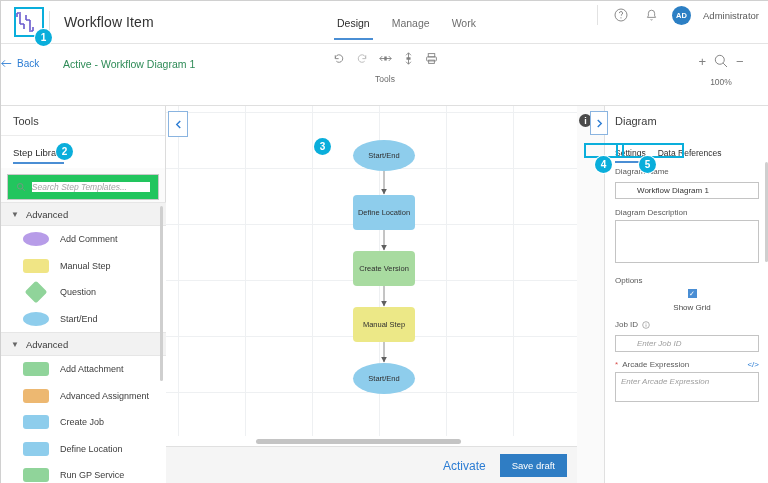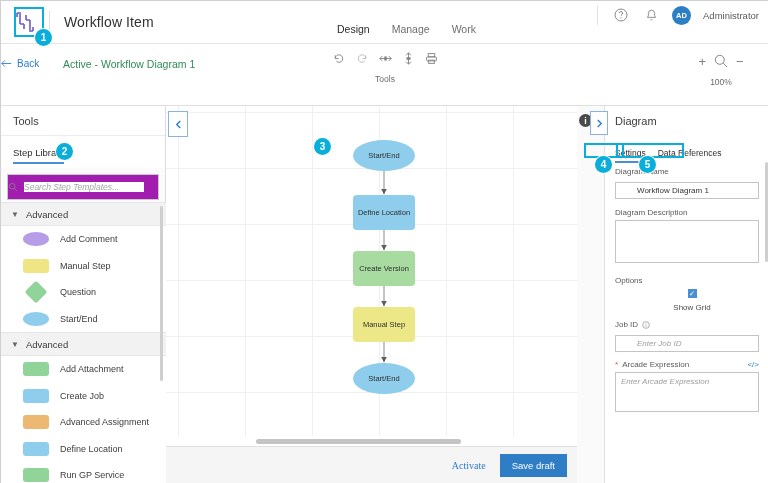--- a/index.html
+++ b/index.html
@@ -37,21 +37,21 @@
     width: 768px; height: 43px;
     background: #ffffff;
     border-bottom: 1px solid #e4e4e4;
     display: flex; align-items: center;
   }
   .logo-wrap { position: relative; width: 48px; height: 43px; display:flex; align-items:center; justify-content:center; }
   .logo-icon { width: 24px; height: 24px; }
   .vdiv { width: 1px; height: 22px; background: #e0e0e0; }
   .app-title { font-size: 14px; color: #323232; margin-left: 14px; letter-spacing: .1px; }
 
-  .nav-tabs { position:absolute; left: 336px; top: 6px; height: 43px; display: flex; align-items: center; gap: 22px; }
+  .nav-tabs { position:absolute; left: 336px; top: 0; height: 43px; display: flex; align-items: center; gap: 22px; }
   .nav-tab {
     font-size: 10.5px; color: #6e6e6e; height: 43px;
     display: flex; align-items: center; position: relative; cursor: pointer;
   }
   .nav-tab.active { color: #2b2b2b; }
   .nav-tab.active::after {
     content: ""; position: absolute; bottom: 4px; left: -3px; right: -3px;
     height: 2px; background: #4a8ed4;
   }
 
@@ -89,22 +89,22 @@
   
   .sidebar {
     position: absolute; left: 0; top: 0; width: 165px; height: 378px;
     background: #fbfbfb; border-right: 1px solid #dcdcdc;
   }
   .sb-head { height: 30px; display: flex; align-items: center; padding-left: 12px; font-size: 11px; color: #3b3b3b; border-bottom: 1px solid #ececec; background:#fff;}
   .sb-tabs { height: 32px; display: flex; align-items: center; padding-left: 12px; background:#fff; position: relative; }
   .sb-tab { font-size: 9.5px; color: #2b2b2b; position: relative; height: 32px; display:flex; align-items:center; cursor:pointer;}
   .sb-tab.active::after { content:""; position:absolute; bottom:4px; left:0; right:0; height:2px; background:#4a8ed4; }
   .search-wrap {
-    margin: 6px 6px 0 6px; height: 26px; border: 1px solid #c9c9c9; background: #a21caf;
-    display: flex; align-items: center; gap: 6px; padding: 0 0;
+    margin: 6px 6px 0 6px; height: 26px; border: 1px solid #c9c9c9; background: #22c55e;
+    display: flex; align-items: center; gap: 6px; padding: 0 8px;
   }
   .search-input { border: none; outline: none; font-size: 8.5px; color: #333; width: 120px; font-family: "Liberation Sans", sans-serif; font-style: italic; }
   .search-input::placeholder { color: #a5a5a5; font-style: italic; }
 
   .sb-scroll { position: absolute; top: 96px; left: 0; width: 165px; height: 282px; overflow: hidden; }
   .group-head {
     height: 24px; display: flex; align-items: center; gap: 7px;
     padding-left: 10px; font-size: 9.5px; color: #3b3b3b;
     background: #f2f2f2; border-top: 1px solid #e6e6e6; border-bottom: 1px solid #e6e6e6;
     cursor: pointer;
@@ -140,21 +140,21 @@
   }
   .node.ellipse { border-radius: 50%; }
   .node.rect { border-radius: 4px; }
   .hscroll-track { position: absolute; left: 0; bottom: 38px; width: 411px; height: 9px; background: #fff; }
   .hscroll-thumb { position: absolute; left: 90px; bottom: 40px; width: 205px; height: 5px; background: #c4c4c4; border-radius: 3px; cursor: pointer; }
   .canvas-footer {
     position: absolute; left: 0; bottom: 0; width: 411px; height: 38px;
     background: #f5f5f5; border-top: 1px solid #e0e0e0;
     display: flex; align-items: center; justify-content: flex-end; gap: 14px; padding-right: 10px;
   }
-  .btn-link { font-size: 10px; color: #2b7cd3; cursor: pointer; background:none; border:none; font-family:Liberation Serif, serif;margin-left:18px;}
+  .btn-link { font-size: 12px; color: #2b7cd3; cursor: pointer; background:none; border:none; font-family:Liberation Sans, sans-serif;margin-left:18px;}
   .btn-primary {
     font-size: 9.5px; color: #fff; background: #2f7dc4; border: none;
     padding: 6px 12px; cursor: pointer; font-family: "Liberation Sans", sans-serif;
   }
 
   
   .rail { position: absolute; left: 576px; top: 0; width: 28px; height: 378px; background: #fafafa; border-right: 1px solid #e0e0e0;}
   .info-dot {
     position: absolute; left: 2px; top: 8px; width: 13px; height: 13px; border-radius: 50%;
     background: #4a4a4a; color: #fff; font-size: 9px; font-weight: bold;
@@ -342,26 +342,26 @@
 
         <div class="group-head">
           <span class="chev">▼</span>
           <span>Advanced</span>
         </div>
         <div class="step-item">
           <div class="shape sh-rect" style="background:#90d49a"></div>
           <span>Add Attachment</span>
         </div>
         <div class="step-item">
+          <div class="shape sh-rect" style="background:#edb871"></div>
+          <span>Advanced Assignment</span>
+        </div>
+        <div class="step-item">
           <div class="shape sh-rect" style="background:#8ecdec"></div>
           <span>Create Job</span>
-        </div>
-        <div class="step-item">
-          <div class="shape sh-rect" style="background:#edb871"></div>
-          <span>Advanced Assignment</span>
         </div>
         <div class="step-item">
           <div class="shape sh-rect" style="background:#8ecdec"></div>
           <span>Define Location</span>
         </div>
         <div class="step-item">
           <div class="shape sh-rect" style="background:#90d49a"></div>
           <span>Run GP Service</span>
         </div>
       </div>
@@ -441,21 +441,21 @@
             <circle cx="6" cy="3.5" r="0.6" fill="#8a8a8a"></circle>
           </svg>
       </div>
       <input class="field-input" placeholder="Enter Job ID" style="">
 
       <div class="lbl-row" style="position:relative; width:154px;">
         <span class="req-star">*</span>
         <span class="field-label" style="margin:0">Arcade Expression</span>
         <span class="code-icon">&lt;/&gt;</span>
       </div>
-      <textarea class="field-area" style="height: 40px;" placeholder="Enter Arcade Expression"></textarea>
+      <textarea class="field-area" style="height: 30px;" placeholder="Enter Arcade Expression"></textarea>
 
       <div class="rp-scroll"></div>
     </div>
   </div>
 
   <div class="hl-box" style="left:13px; top:6px; width:30px; height:30px;"></div>
   <div class="hl-box" style="left:583px; top:142px; width:40px; height:15px;"></div>
   <div class="hl-box" style="left:615px; top:142px; width:68px; height:15px;"></div>
 
   <div class="callout" style="left:34px; top:28px;">1</div>

